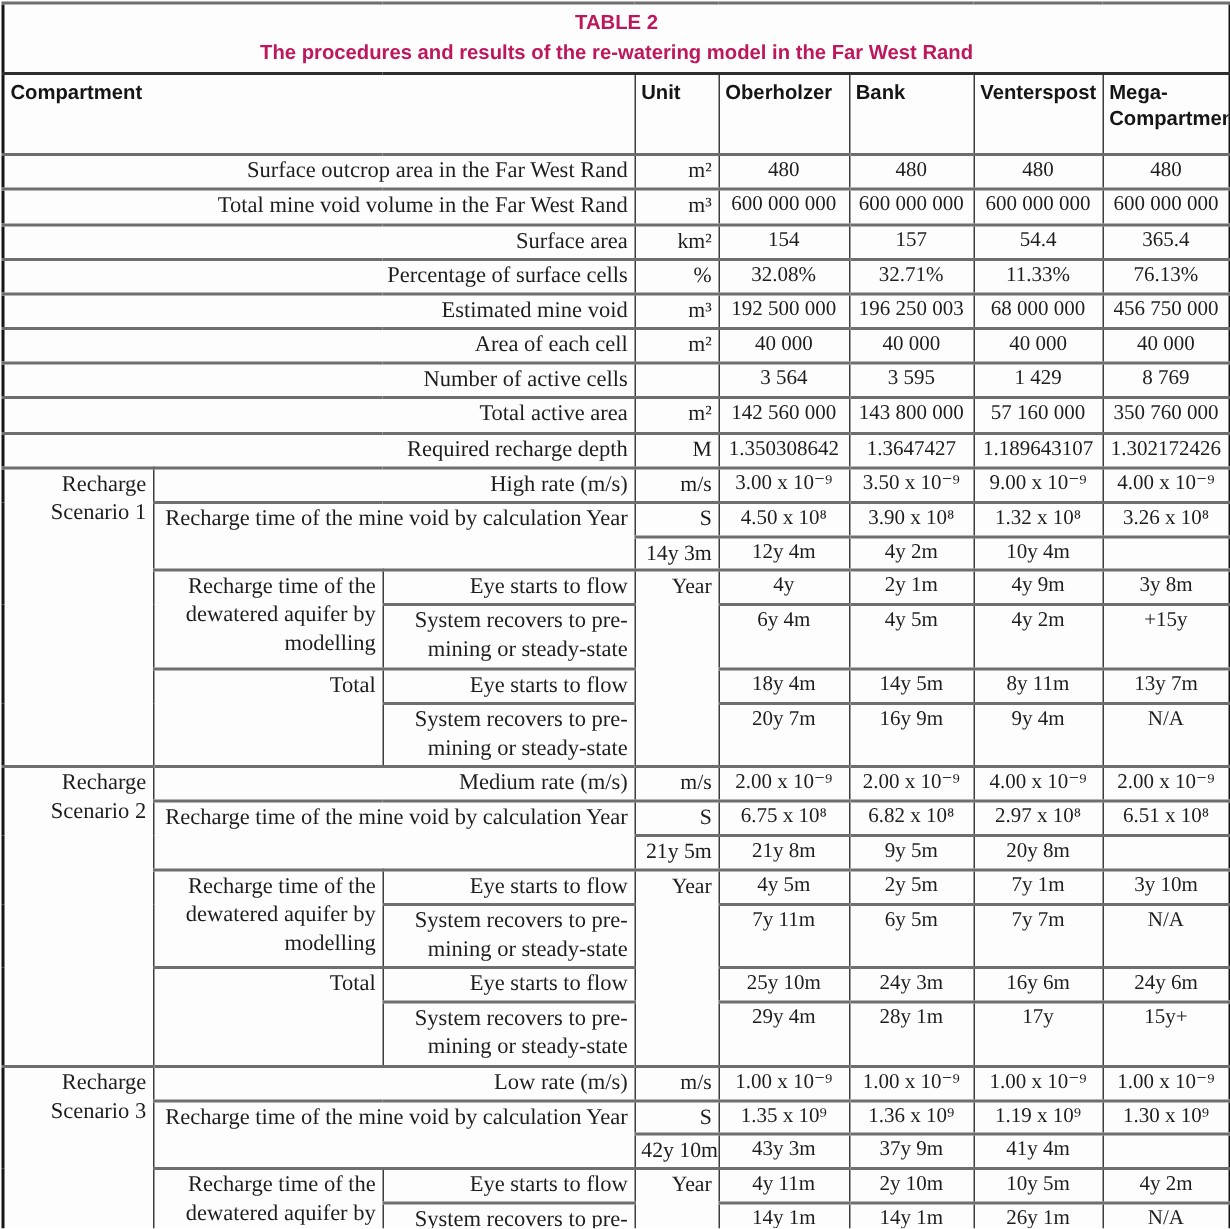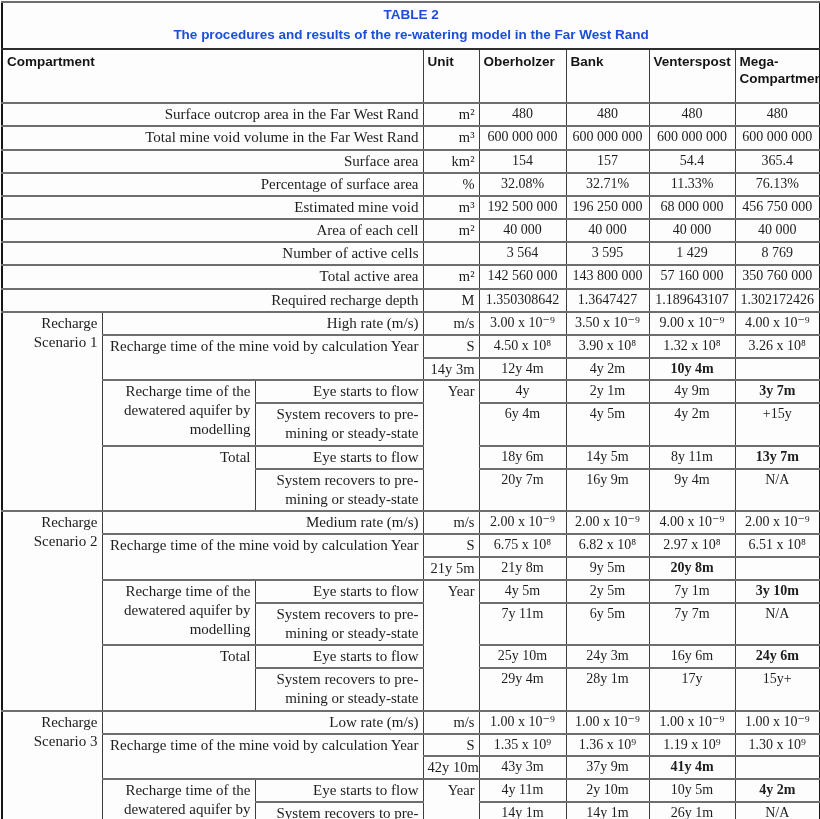--- a/index.html
+++ b/index.html
@@ -17,32 +17,32 @@
     padding:1px 4px; vertical-align:top; overflow:hidden;
     font-family:"Liberation Serif","DejaVu Serif",serif;
     font-size:15px; line-height:1.28;
   }
   .title-cell {
     text-align:center; border-bottom:2px solid #2e2e2e;
     padding:2px 4px 4px 4px;
   }
   .title-line {
     font-family:"Liberation Sans","DejaVu Sans",sans-serif;
-    font-weight:bold; font-size:13.5px; line-height:1.45; color:#1d4ed8;
+    font-weight:bold; font-size:13.5px; line-height:1.45; color:#be185d;
   }
   .hdr {
     font-family:"Liberation Sans","DejaVu Sans",sans-serif;
     font-weight:bold; font-size:13.5px; color:#151515;
     text-align:left; height:48px; vertical-align:top; padding-top:3px;
   }
   .hdr.lbl { text-align:left; }
   .lbl { text-align:right; }
   .unit { text-align:right; white-space:nowrap; font-size:14.5px; }
   .val  { text-align:center; white-space:nowrap; font-size:14px; }
-  .b    { font-weight:bold; }
+  .b    { font-weight:normal; }
   tr.r  td { height:18px; }
   tr.r2 td { height:36px; }
   .scen { vertical-align:top; }
 </style>
 </head>
 <body>
 
 <div class="page">
 <table class="tbl">
 <colgroup>
@@ -91,32 +91,32 @@
 </tr>
 <tr class="r">
   <td colspan="3" class="lbl">Surface area</td>
   <td class="unit">km²</td>
   <td class="val">154</td>
   <td class="val">157</td>
   <td class="val">54.4</td>
   <td class="val">365.4</td>
 </tr>
 <tr class="r">
-  <td colspan="3" class="lbl">Percentage of surface area</td>
+  <td colspan="3" class="lbl">Percentage of surface cells</td>
   <td class="unit">%</td>
   <td class="val">32.08%</td>
   <td class="val">32.71%</td>
   <td class="val">11.33%</td>
   <td class="val">76.13%</td>
 </tr>
 <tr class="r">
   <td colspan="3" class="lbl">Estimated mine void</td>
   <td class="unit">m³</td>
   <td class="val">192 500 000</td>
-  <td class="val">196 250 000</td>
+  <td class="val">196 250 003</td>
   <td class="val">68 000 000</td>
   <td class="val">456 750 000</td>
 </tr>
 <tr class="r">
   <td colspan="3" class="lbl">Area of each cell</td>
   <td class="unit">m²</td>
   <td class="val">40 000</td>
   <td class="val">40 000</td>
   <td class="val">40 000</td>
   <td class="val">40 000</td>
@@ -170,33 +170,33 @@
   <td class="val b">10y 4m</td>
   <td class="val"></td>
 </tr>
 <tr class="r">
   <td class="lbl" rowspan="2">Recharge time of the dewatered aquifer by modelling</td>
   <td class="lbl">Eye starts to flow</td>
   <td class="unit" rowspan="4">Year</td>
   <td class="val">4y</td>
   <td class="val">2y 1m</td>
   <td class="val">4y 9m</td>
-  <td class="val b">3y 7m</td>
+  <td class="val b">3y 8m</td>
 </tr>
 <tr class="r2">
   <td class="lbl">System recovers to pre-mining or steady-state</td>
   <td class="val">6y 4m</td>
   <td class="val">4y 5m</td>
   <td class="val">4y 2m</td>
   <td class="val">+15y</td>
 </tr>
 <tr class="r">
   <td class="lbl" rowspan="2">Total</td>
   <td class="lbl">Eye starts to flow</td>
-  <td class="val">18y 6m</td>
+  <td class="val">18y 4m</td>
   <td class="val">14y 5m</td>
   <td class="val">8y 11m</td>
   <td class="val b">13y 7m</td>
 </tr>
 <tr class="r2">
   <td class="lbl">System recovers to pre-mining or steady-state</td>
   <td class="val">20y 7m</td>
   <td class="val">16y 9m</td>
   <td class="val">9y 4m</td>
   <td class="val">N/A</td>

